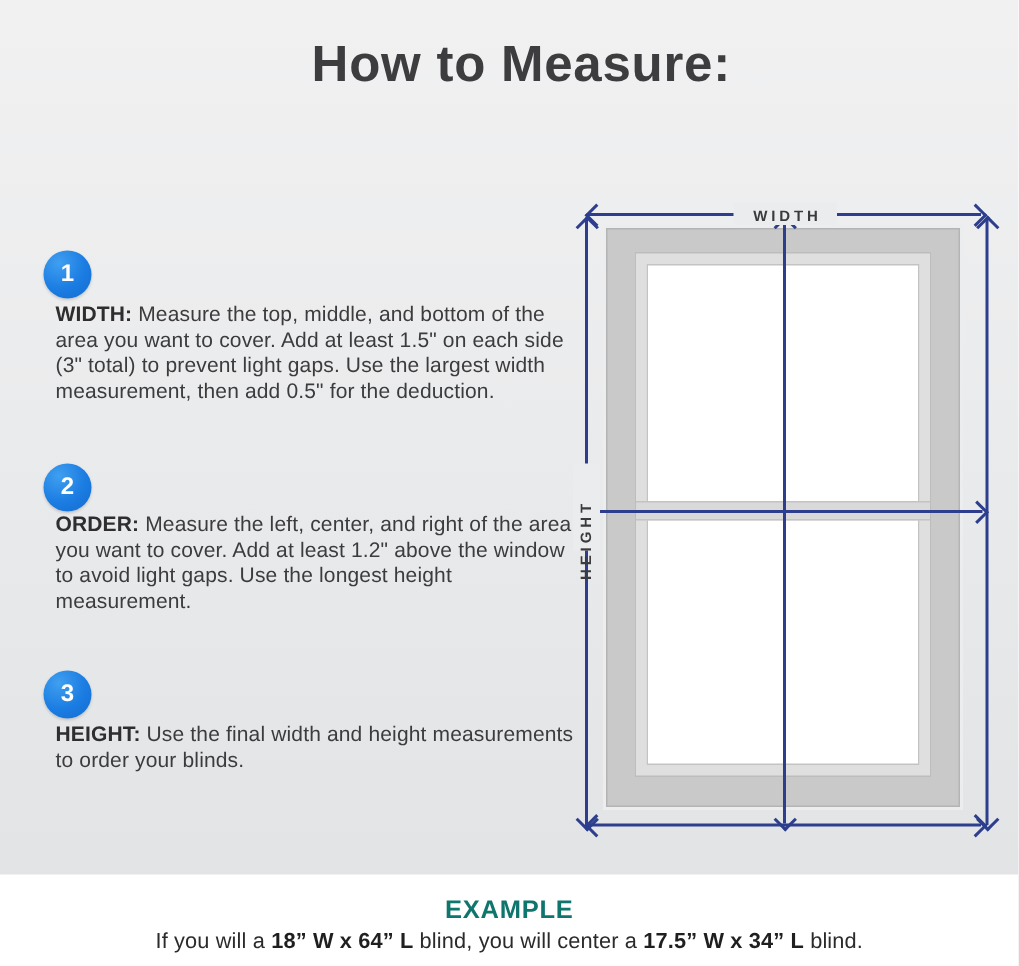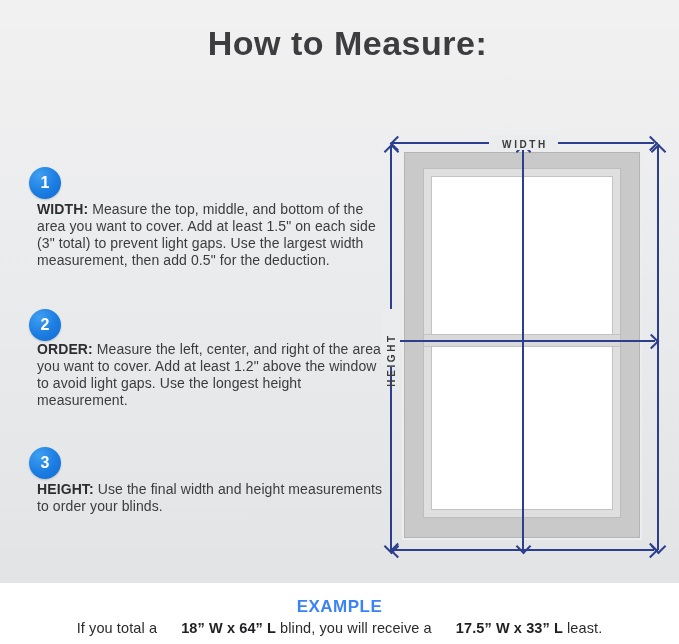--- a/index.html
+++ b/index.html
@@ -67,23 +67,23 @@
     position:absolute;left:7px;top:7px;right:7px;bottom:7px;
     background:#ffffff;border:1px solid #c3c3c3;
   }
   .rail{
     position:absolute;left:-8px;right:-8px;top:157px;height:11px;
     background:#d9d9d9;border-top:1px solid #c3c3c3;border-bottom:1px solid #c3c3c3;
   }
   .measure{z-index:5;}
   
   .footer{position:absolute;left:0;top:583px;width:679px;height:61px;background:#ffffff;text-align:center;}
-  .ex-head{margin-top:14px;font-size:17px;font-weight:700;letter-spacing:.5px;color:#3b82f6;}
+  .ex-head{margin-top:14px;font-size:17px;font-weight:700;letter-spacing:.5px;color:#0f766e;}
   .ex-line{margin:3px 0 0 0;font-size:14.5px;color:#2b2b2d;letter-spacing:.1px;}
-  .ex-line b{color:#1f1f21;font-weight:700;margin-left:20px;}
+  .ex-line b{color:#1f1f21;font-weight:700;}
 </style>
 </head>
 <body>
 
 <div class="canvas">
 
   <header class="title">
     <div class="t1">How to Measure:</div>
   </header>
 
@@ -140,16 +140,16 @@
     <span class="ch up measure" style="left:518px;top:146px;"></span>
     <span class="ch down measure" style="left:518px;top:541px;"></span>
 
     <div class="hline measure" style="left:393px;top:340px;width:262px;"></div>
     <span class="ch left measure" style="left:393px;top:336px;"></span>
     <span class="ch right measure" style="left:646px;top:336px;"></span>
   </div>
 
   <footer class="footer">
     <div class="ex-head">EXAMPLE</div>
-    <p class="ex-line"><span>If you total a </span><b>18” W x 64” L</b><span> blind, you will receive a </span><b>17.5” W x 33” L</b><span> least.</span></p>
+    <p class="ex-line"><span>If you will a </span><b>18” W x 64” L</b><span> blind, you will center a </span><b>17.5” W x 34” L</b><span> blind.</span></p>
   </footer>
 
 </div>
 
 </body></html>

